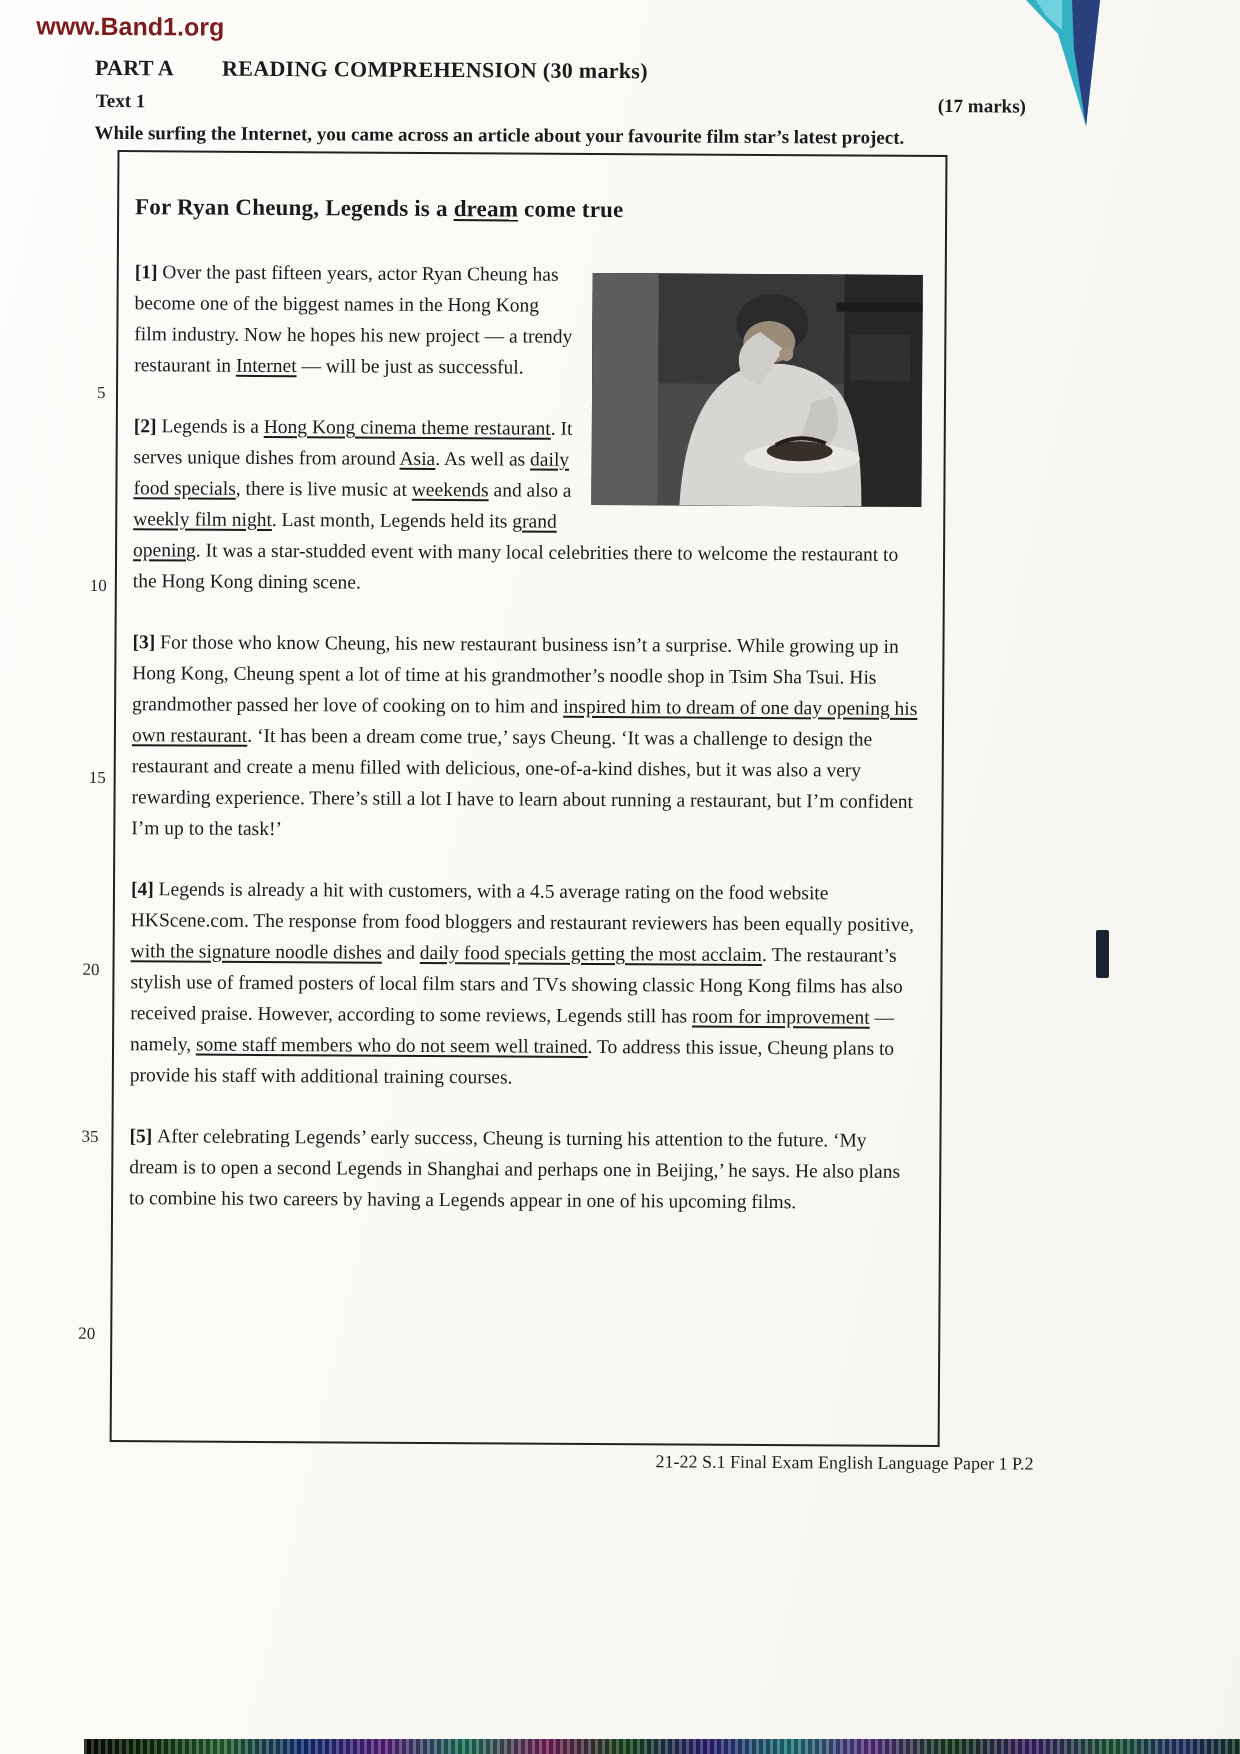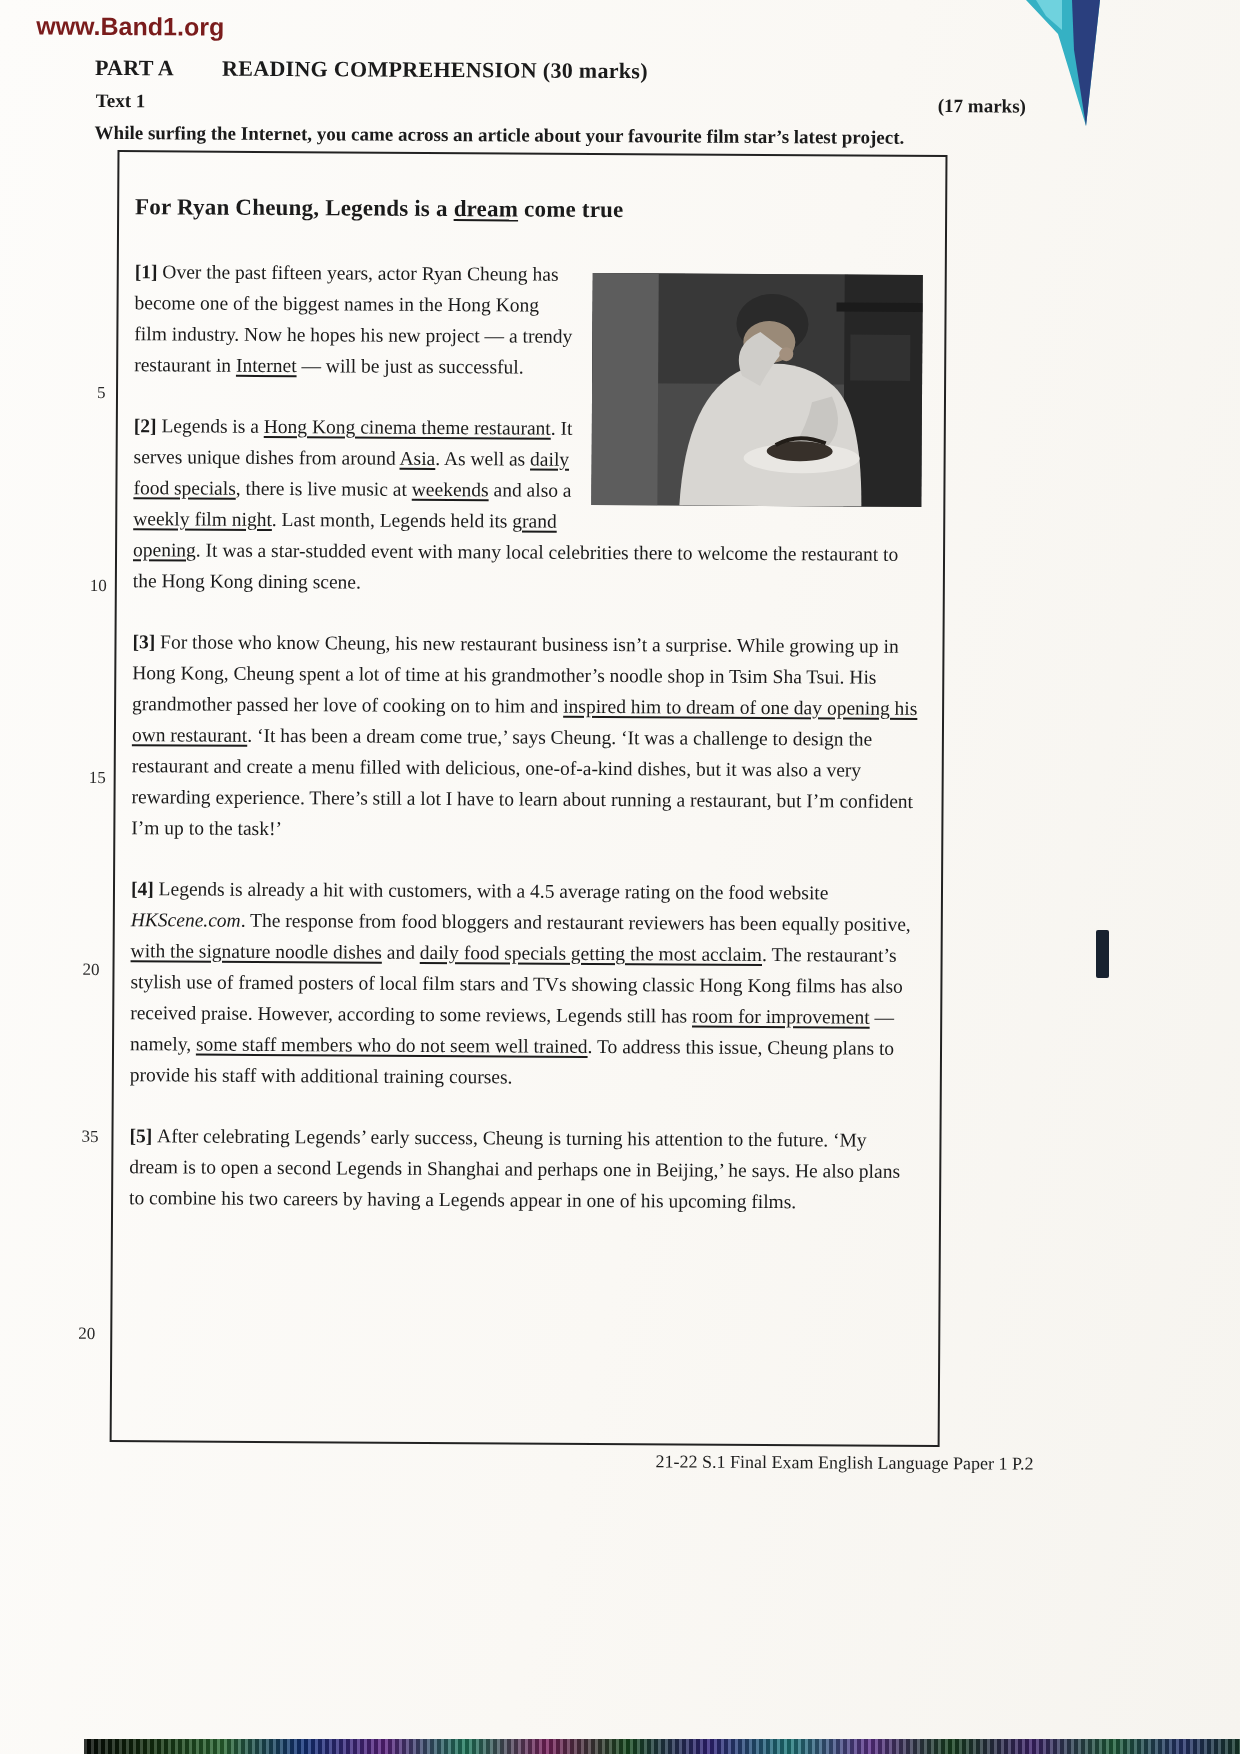--- a/index.html
+++ b/index.html
@@ -24,21 +24,21 @@
     border:2px solid #222;box-sizing:border-box;padding:24px 20px 0 16px;
     background:transparent;
   }
   .article-title{font-size:23px;font-weight:bold;margin:18px 0 36px 0;letter-spacing:.2px;}
   .photo{
     float:right;width:330px;height:232px;margin:14px 2px 12px 18px;
     background:#444;box-shadow:0 0 0 1px #888 inset;
   }
   .article-box p{font-size:19.5px;line-height:31px;margin:0 0 30px 0;}
   .u{text-decoration:underline;text-underline-offset:3px;text-decoration-thickness:1.5px;}
-  .i{font-style:italic;}
+  .i{}
   .b{font-weight:bold;}
 
   .line-no{position:absolute;font-size:17px;color:#2a2a2a;}
   .ln-5{left:99px;top:383px;}
   .ln-10{left:93px;top:576px;}
   .ln-15{left:93px;top:768px;}
   .ln-20{left:88px;top:960px;}
   .ln-25{left:88px;top:1127px;}
   .ln-30{left:86px;top:1324px;}
 

